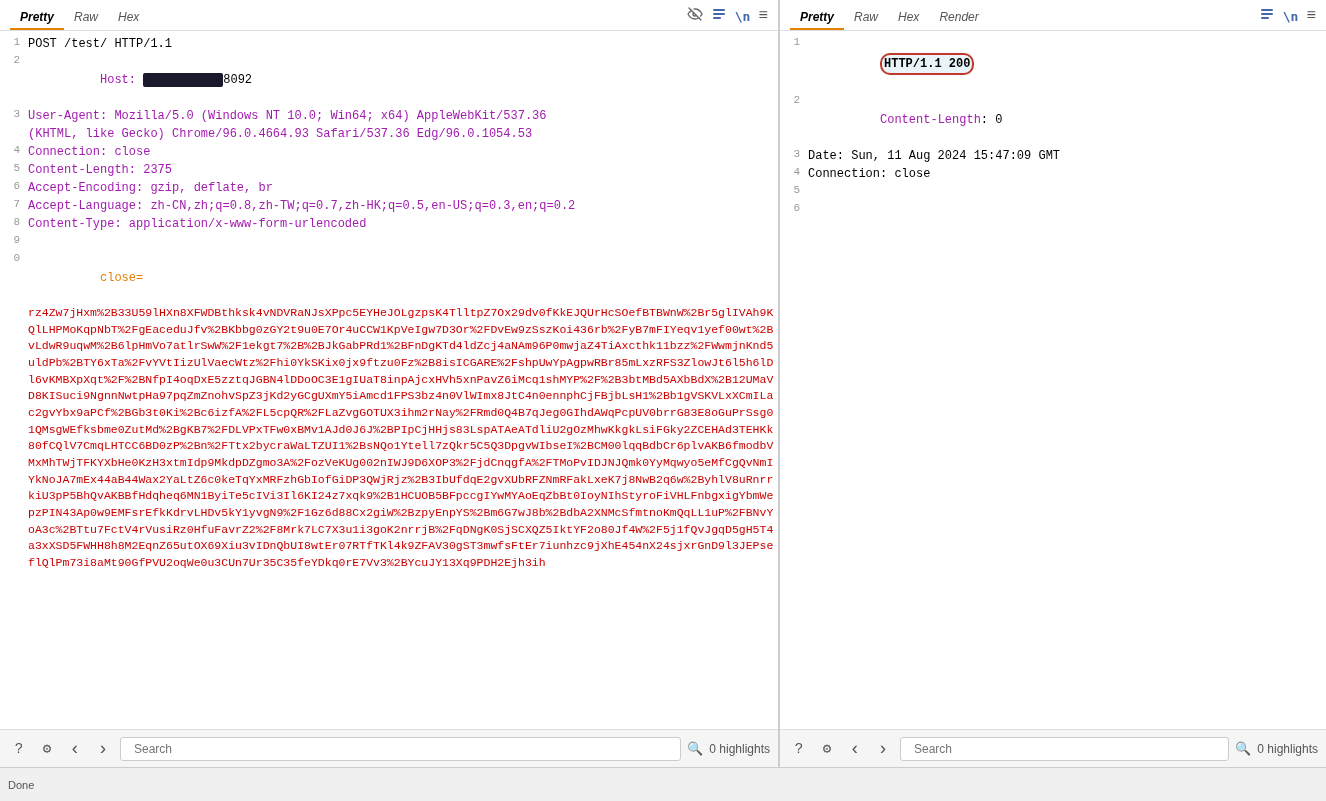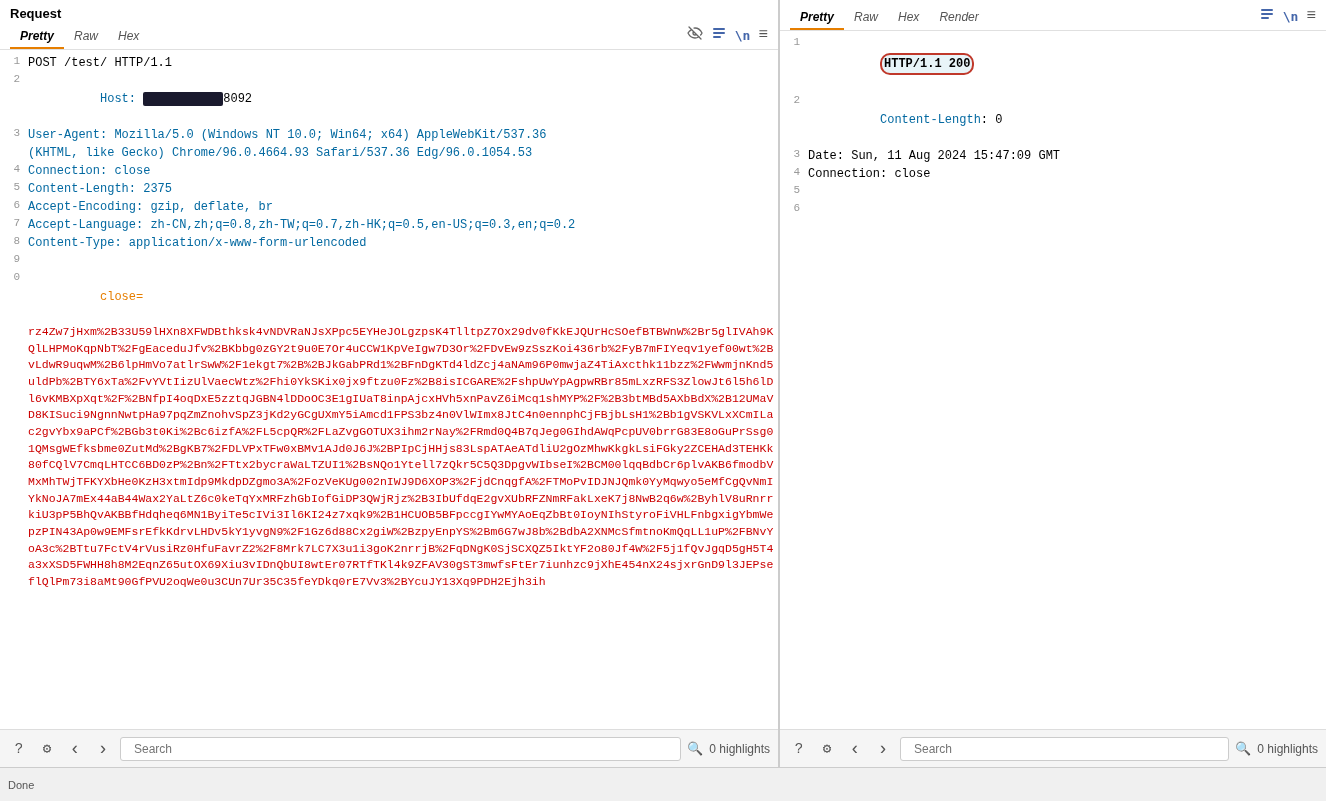--- a/index.html
+++ b/index.html
@@ -99,21 +99,21 @@
       user-select: none;
       padding-top: 1px;
     }
     .line-content {
       flex: 1;
       white-space: pre-wrap;
       word-break: break-all;
       line-height: 1.5;
       font-size: 12px;
     }
-    .color-blue { color: #0369a1; }
+    .color-blue { color: #a21caf; }
     .color-black { color: #000; }
     .color-orange { color: #e67e00; }
     .redacted {
       background: #1a1a2e;
       color: #1a1a2e;
       display: inline-block;
       min-width: 80px;
       height: 14px;
       vertical-align: middle;
       border-radius: 2px;
@@ -187,21 +187,20 @@
       word-break: break-all;
     }
   </style>
 </head>
 <body>
 
 <div class="main-content">
 
   <div class="panel panel-request">
     <div class="panel-header">
-      <div class="panel-title">Request</div>
       <div class="tabs-row">
         <div class="tabs">
           <div class="tab active">Pretty</div>
           <div class="tab">Raw</div>
           <div class="tab">Hex</div>
         </div>
         <div class="tab-icons">
           <span class="tab-icon" title="Toggle visibility">
             <svg width="16" height="16" viewBox="0 0 16 16" fill="none" xmlns="http://www.w3.org/2000/svg">
               <path d="M2 2L14 14M6.5 6.7C6.2 7 6 7.5 6 8c0 1.1.9 2 2 2 .5 0 1-.2 1.3-.5" stroke="#666" stroke-width="1.3" stroke-linecap="round"></path>

